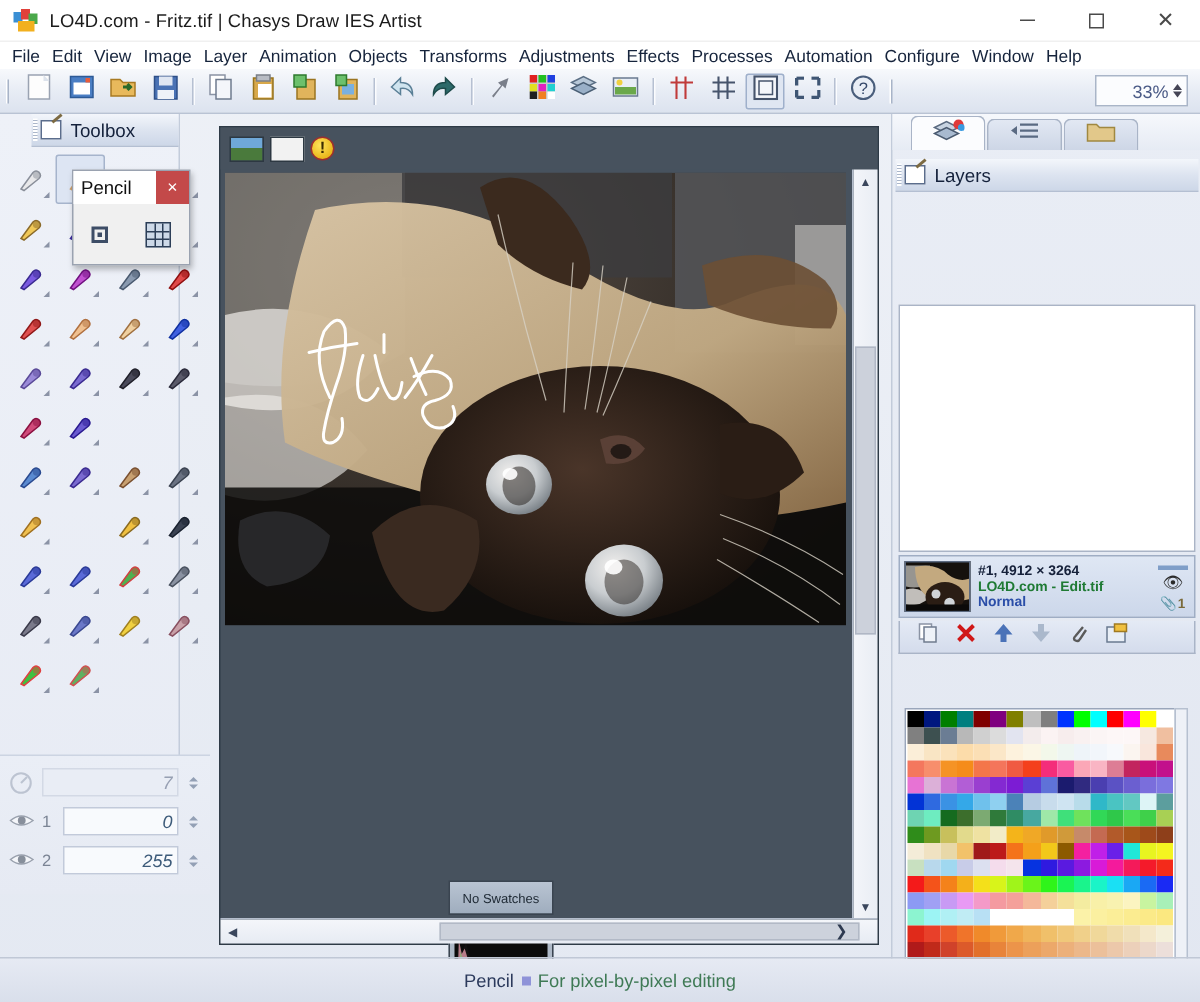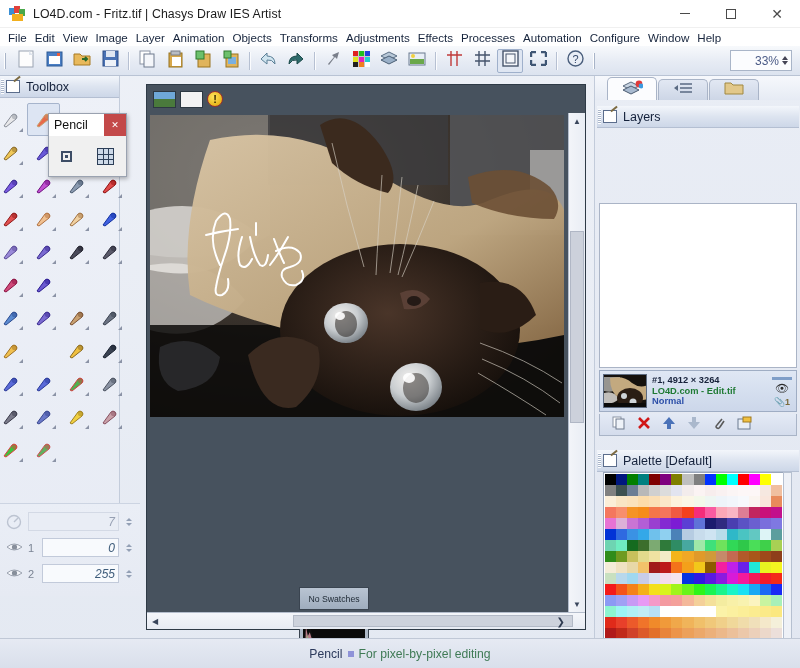--- a/index.html
+++ b/index.html
@@ -64,20 +64,21 @@
   .spin { display:flex; flex-direction:column; margin-left:3px; gap:1px; }
   .spin i { width:0;height:0; border-left:3px solid transparent; border-right:3px solid transparent; }
   .spin i.up { border-bottom:4px solid #445; }
   .spin i.dn { border-top:4px solid #445; }
 
   
   .toolbox {
     position:absolute; left:0; top:76px; width:120px; height:520px;
     background:linear-gradient(180deg,#eef1f8 0%,#e7ebf4 100%);
     border-right:1px solid #c3ccdb;
+    padding-left:21px;
   }
   .panelhdr {
     height:22px; display:flex; align-items:center; gap:6px; padding-left:6px;
     background:linear-gradient(180deg,#f3f6fb 0%,#dde4f0 50%,#cdd7e8 100%);
     border-bottom:1px solid #b4bfd2; position:relative;
   }
   .panelhdr .dots { position:absolute; left:1px; top:3px; bottom:3px; width:3px;
     background:repeating-linear-gradient(180deg,#ffffff 0 1px,#aab6ca 1px 2px); }
   .panelhdr .hicon { width:14px;height:13px;background:#fff;border:1px solid #5b6d8c;
     position:relative; flex:none; }
@@ -950,25 +951,20 @@
             </svg></span></span>
         <span><span><svg width="14" height="14">
               <path d="M10 3 L5 9 Q3 11 5 12 Q7 13 8 11 L12 5" stroke="#5a5a5a" stroke-width="1.6" fill="none"></path>
             </svg></span></span>
         <span><span><svg width="15" height="14">
               <rect x="1" y="3" width="12" height="10" fill="#e8eef6" stroke="#6a7a90"></rect>
               <rect x="6" y="1" width="8" height="5" fill="#f0c040" stroke="#a07a20"></rect>
             </svg></span></span>
       </div>
 
-    <div class="panelhdr palettehdr">
-      <span class="dots"></span>
-      <span class="hicon"></span>
-      <span>Palette [Default]</span>
-    </div>
 
     <div class="palettebox">
       <div class="pgrid" id="pgrid">
           <div style="background: rgb(0, 0, 0);"></div>
           <div style="background: rgb(0, 23, 127);"></div>
           <div style="background: rgb(0, 127, 0);"></div>
           <div style="background: rgb(0, 127, 127);"></div>
           <div style="background: rgb(127, 0, 0);"></div>
           <div style="background: rgb(127, 0, 127);"></div>
           <div style="background: rgb(127, 127, 0);"></div>

